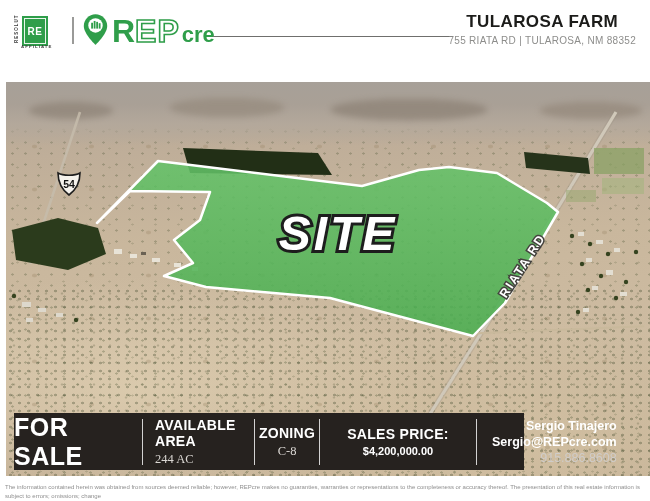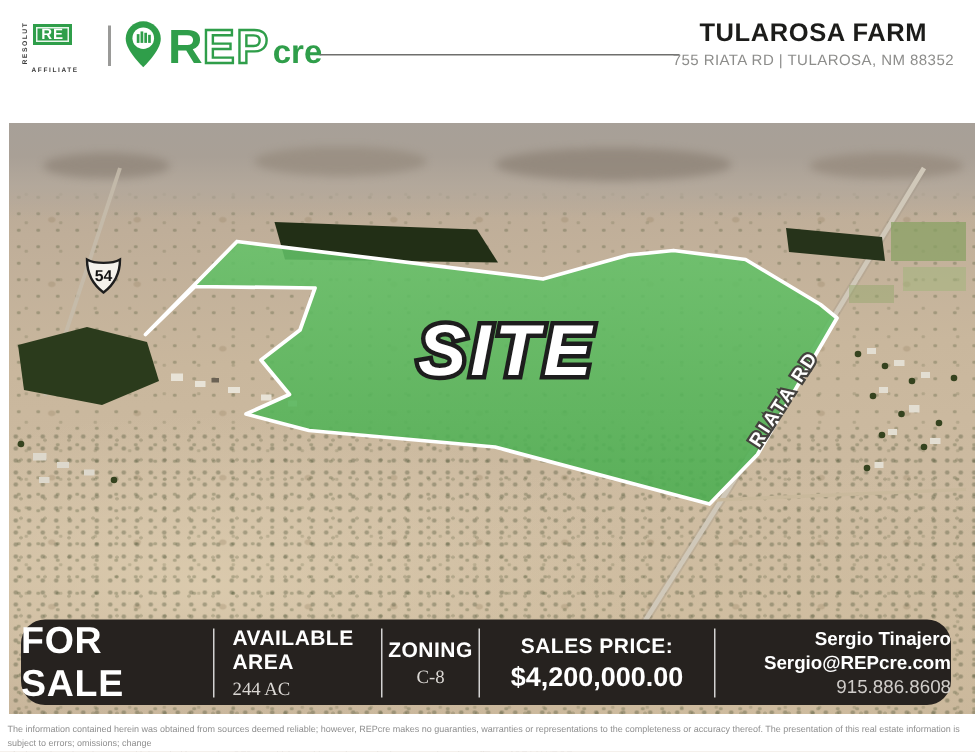--- a/index.html
+++ b/index.html
@@ -4,21 +4,21 @@
 <style>
   html,body{margin:0;padding:0;background:#ffffff;}
   .page{position:relative;width:650px;height:501px;background:#fff;overflow:hidden;
         font-family:"Liberation Sans",sans-serif;}
 
   
   .header{position:absolute;left:0;top:0;width:650px;height:82px;background:#fff;}
   .affiliate{position:absolute;left:21px;top:15px;width:42px;height:40px;}
   .res-vert{position:absolute;left:-7px;top:1px;height:27px;font-size:4.5px;letter-spacing:1px;
             color:#3c3c3c;writing-mode:vertical-rl;transform:rotate(180deg);font-weight:bold;}
-  .re-box{position:absolute;left:1px;top:1px;width:26px;height:14px;background:#2f9e4a;
+  .re-box{position:absolute;left:1px;top:1px;width:26px;height:30px;background:#2f9e4a;
           display:flex;align-items:center;justify-content:center;}
   .re-box::after{content:"";position:absolute;inset:2px;border:1px solid rgba(255,255,255,.9);}
   .re-box span{color:#fff;font-size:10px;font-weight:bold;letter-spacing:.5px;position:relative;z-index:1;}
   .aff-bottom{position:absolute;left:0px;top:29px;width:34px;font-size:4.3px;letter-spacing:1.1px;
               color:#3c3c3c;font-weight:bold;}
   .vline{position:absolute;left:72px;top:17px;width:2px;height:27px;background:#9a9a98;}
   .pin{position:absolute;left:82px;top:13px;}
   .wordmark{position:absolute;left:112px;top:14px;height:34px;display:flex;align-items:baseline;}
   .wm-r{font-size:32px;font-weight:800;color:#2f9e4a;line-height:34px;}
   .wm-ep{font-size:32px;font-weight:800;line-height:34px;letter-spacing:1px;
@@ -50,32 +50,32 @@
     background:linear-gradient(180deg,#a7a098 0%,#a9a096 35%,#b3a89b 65%,rgba(195,181,161,0) 100%);}
   .ridge{position:absolute;top:12px;left:0;width:100%;height:30px;filter:blur(3px);opacity:.75;
     background:
       radial-gradient(70px 14px at 10% 55%, #8f8478 60%, transparent 61%),
       radial-gradient(95px 16px at 34% 45%, #968b7e 60%, transparent 61%),
       radial-gradient(130px 18px at 62% 52%, #8d8276 60%, transparent 61%),
       radial-gradient(85px 14px at 90% 55%, #95897c 60%, transparent 61%);}
   .overlay-svg{position:absolute;inset:0;}
 
   
-  .bar{position:absolute;left:14px;top:413px;width:620px;height:57px;background:#26221f;
-       display:flex;align-items:center;color:#fff;border-radius:16px;}
+  .bar{position:absolute;left:14px;top:413px;width:510px;height:57px;background:#26221f;
+       display:flex;align-items:center;color:#fff;}
   .divider{width:1px;height:46px;background:rgba(255,255,255,.8);flex:none;}
   .col-forsale{width:128px;flex:none;display:flex;align-items:center;justify-content:center;}
   .for-sale{font-size:25px;font-weight:800;letter-spacing:.5px;}
   .col-area{width:111px;flex:none;padding-left:12px;box-sizing:border-box;}
   .col-zoning{width:64px;flex:none;text-align:center;}
   .col-price{width:156px;flex:none;text-align:center;}
   .col-contact{flex:1;padding-left:15px;text-align:right;}
   .lab{font-size:14px;font-weight:bold;letter-spacing:.3px;}
   .val{font-size:12.5px;color:#dbd8d4;margin-top:3px;font-family:Liberation Serif, serif;}
-  .price-val{font-size:18px;font-weight:bold;margin-top:3px;color:#fff;}
+  .price-val{font-size:11px;font-weight:bold;margin-top:3px;color:#fff;}
   .c-name{font-size:12.5px;font-weight:bold;}
   .c-mail{font-size:12.5px;font-weight:bold;margin-top:2px;}
   .c-phone{font-size:12.5px;color:#cfccc9;margin-top:2px;}
 
   
   .disclaimer{position:absolute;left:5px;top:483px;width:642px;font-size:6px;
               color:#8f8f8f;line-height:1.45;}
 </style>
 </head>
 <body>

